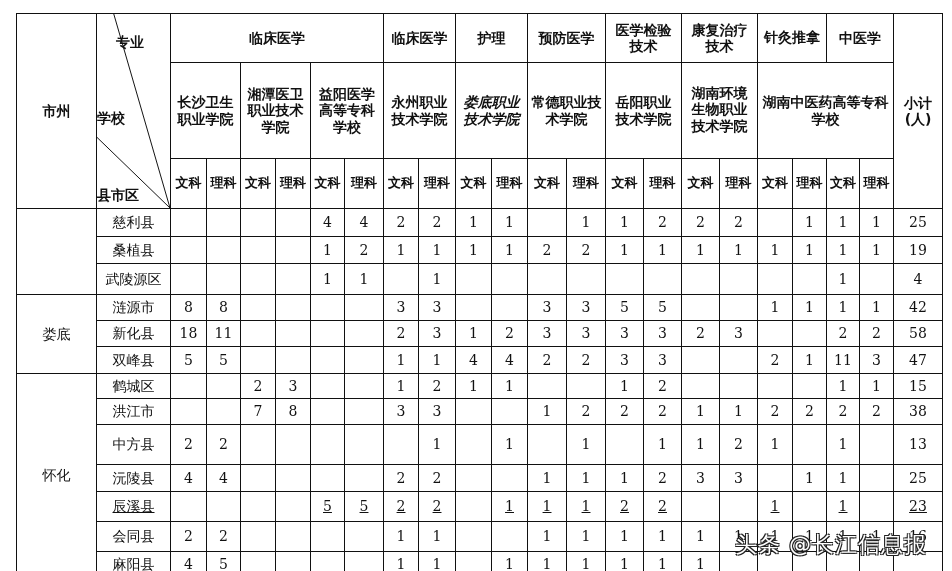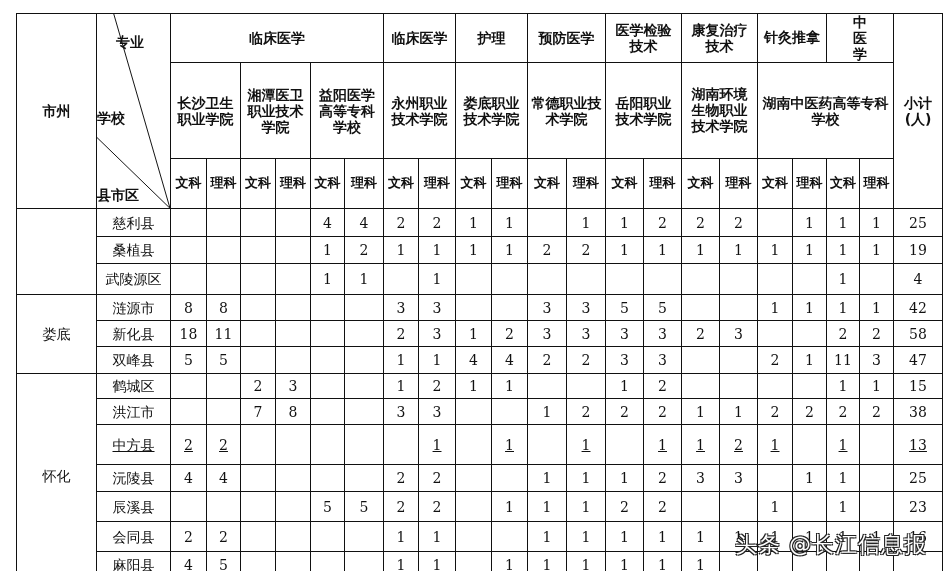--- a/index.html
+++ b/index.html
@@ -55,29 +55,29 @@
         <span class="lbl" style="left:0px;top:96px">学校</span>
         <span class="lbl" style="left:0px;top:173px">县市区</span>
       </td>
     <td class="hd" colspan="6" style="padding: 0px 4px;">临床医学</td>
         <td class="hd" colspan="2" style="padding: 0px 4px;">临床医学</td>
         <td class="hd" colspan="2" style="padding: 0px 4px;">护理</td>
         <td class="hd" colspan="2" style="padding: 0px 4px;">预防医学</td>
         <td class="hd" colspan="2" style="padding: 0px 4px;">医学检验技术</td>
         <td class="hd" colspan="2" style="padding: 0px 4px;">康复治疗技术</td>
         <td class="hd" colspan="2" style="padding: 0px 4px; font-family: Liberation Serif, serif;">针灸推拿</td>
-        <td class="hd" colspan="2" style="padding: 0px 20px;">中医学</td>
+        <td class="hd" colspan="2" style="padding: 0px 4px;">中医学</td>
         <td class="hd" rowspan="3" style="padding: 0px 8px;">小计(人)</td>
       </tr>
     <tr style="height:96px" id="row-schools">
         <td class="hd" colspan="2" style="padding: 0px 3px;">长沙卫生职业学院</td>
         <td class="hd" colspan="2" style="padding: 0px 1px;">湘潭医卫职业技术学院</td>
         <td class="hd" colspan="2" style="padding: 16px 3px;">益阳医学高等专科学校</td>
         <td class="hd" colspan="2" style="padding: 0px 3px;">永州职业技术学院</td>
-        <td class="hd" colspan="2" style="padding: 0px 3px;">娄底职业技术学院</td>
+        <td class="hd" colspan="2" style="padding: 0px 3px; font-style: italic;">娄底职业技术学院</td>
         <td class="hd" colspan="2" style="padding: 0px 3px;">常德职业技术学院</td>
         <td class="hd" colspan="2" style="padding: 0px 3px;">岳阳职业技术学院</td>
         <td class="hd" colspan="2" style="padding: 0px 3px; font-family: Liberation Mono, monospace;">湖南环境生物职业技术学院</td>
         <td class="hd" colspan="4" style="padding: 0px 3px;">湖南中医药高等专科学校</td>
       </tr>
     <tr style="height:50px" id="row-tracks">
         <td class="hd" style="font-size: 13px;">文科</td>
         <td class="hd" style="font-size: 13px;">理科</td>
         <td class="hd" style="font-size: 13px;">文科</td>
         <td class="hd" style="font-size: 13px;">理科</td>
@@ -288,21 +288,21 @@
         <td>2</td>
         <td>2</td>
         <td>1</td>
         <td>1</td>
         <td>2</td>
         <td>2</td>
         <td>2</td>
         <td>2</td>
         <td>38</td>
       </tr>
-      <tr style="height: 40px; text-decoration: underline;">
+      <tr style="height: 40px;">
         <td class="city">中方县</td>
         <td>2</td>
         <td>2</td>
         <td></td>
         <td></td>
         <td></td>
         <td></td>
         <td></td>
         <td>1</td>
         <td></td>
@@ -336,21 +336,21 @@
         <td>1</td>
         <td>2</td>
         <td>3</td>
         <td>3</td>
         <td></td>
         <td>1</td>
         <td>1</td>
         <td></td>
         <td>25</td>
       </tr>
-      <tr style="height: 30px;">
+      <tr style="height: 30px; text-decoration: underline;">
         <td class="city">辰溪县</td>
         <td></td>
         <td></td>
         <td></td>
         <td></td>
         <td>5</td>
         <td>5</td>
         <td>2</td>
         <td>2</td>
         <td></td>

